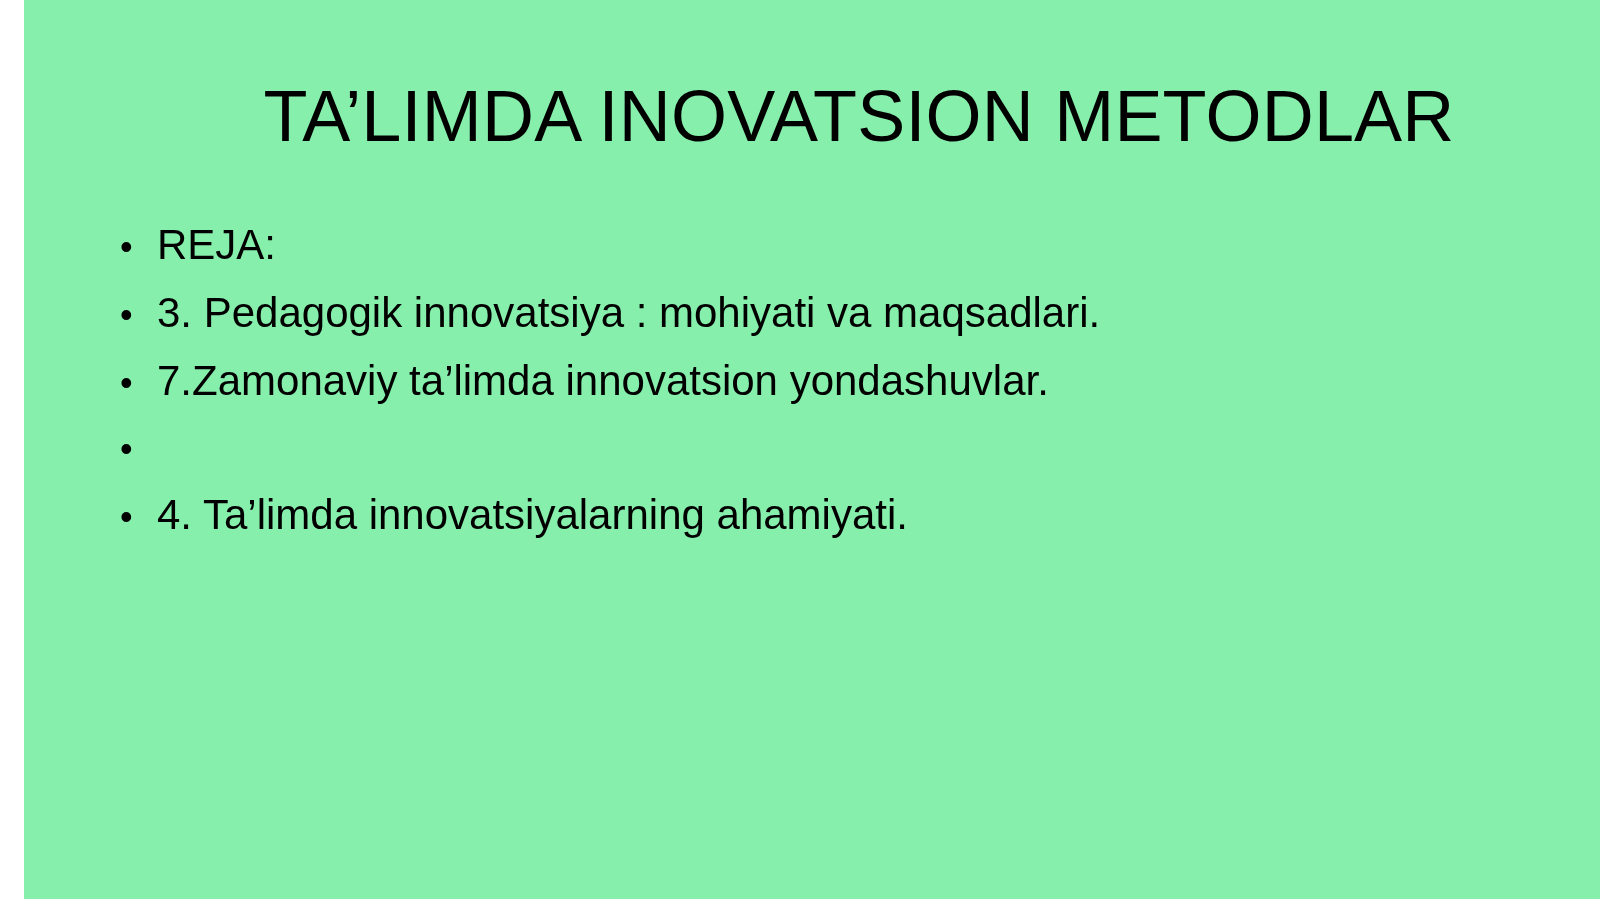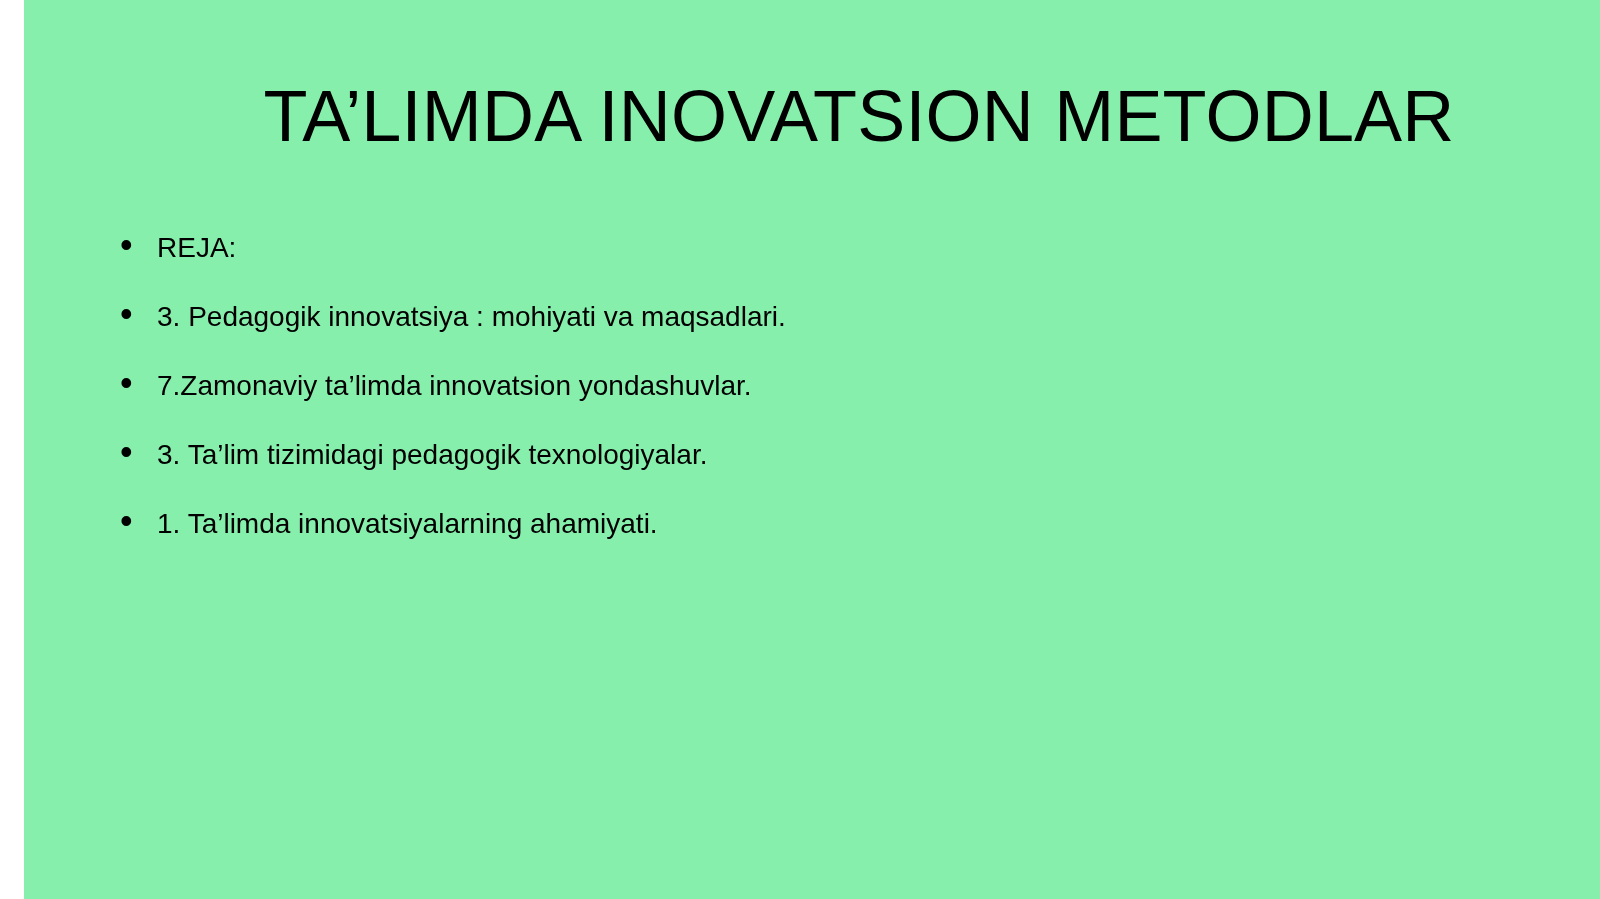--- a/index.html
+++ b/index.html
@@ -55,21 +55,21 @@
   .bullet-marker {
     flex: 0 0 auto;
     width: 37px;
     font-size: 36px;
     line-height: 66px;
     color: #000000;
     text-align: left;
   }
   .bullet-text {
     flex: 0 1 auto;
-    font-size: 28px;
+    font-size: 42px;
     line-height: 66px;
     color: #000000;
   }
 </style>
 </head>
 <body>
 
 <div class="slide">
 
   <div class="slide-title">TA’LIMDA INOVATSION METODLAR</div>
@@ -86,23 +86,22 @@
       <span class="bullet-text">3. Pedagogik innovatsiya : mohiyati va maqsadlari.</span>
     </li>
 
     <li class="bullet-row">
       <span class="bullet-marker">•</span>
       <span class="bullet-text">7.Zamonaviy ta’limda innovatsion yondashuvlar.</span>
     </li>
 
     <li class="bullet-row">
       <span class="bullet-marker">•</span>
-      <span class="bullet-text">3. Ta’lim tizimidagi pedagogik texnologiyalar.</span>
     </li>
 
     <li class="bullet-row">
       <span class="bullet-marker">•</span>
-      <span class="bullet-text">1. Ta’limda innovatsiyalarning ahamiyati.</span>
+      <span class="bullet-text">4. Ta’limda innovatsiyalarning ahamiyati.</span>
     </li>
 
   </ul>
 
 </div>
 
 </body></html>

